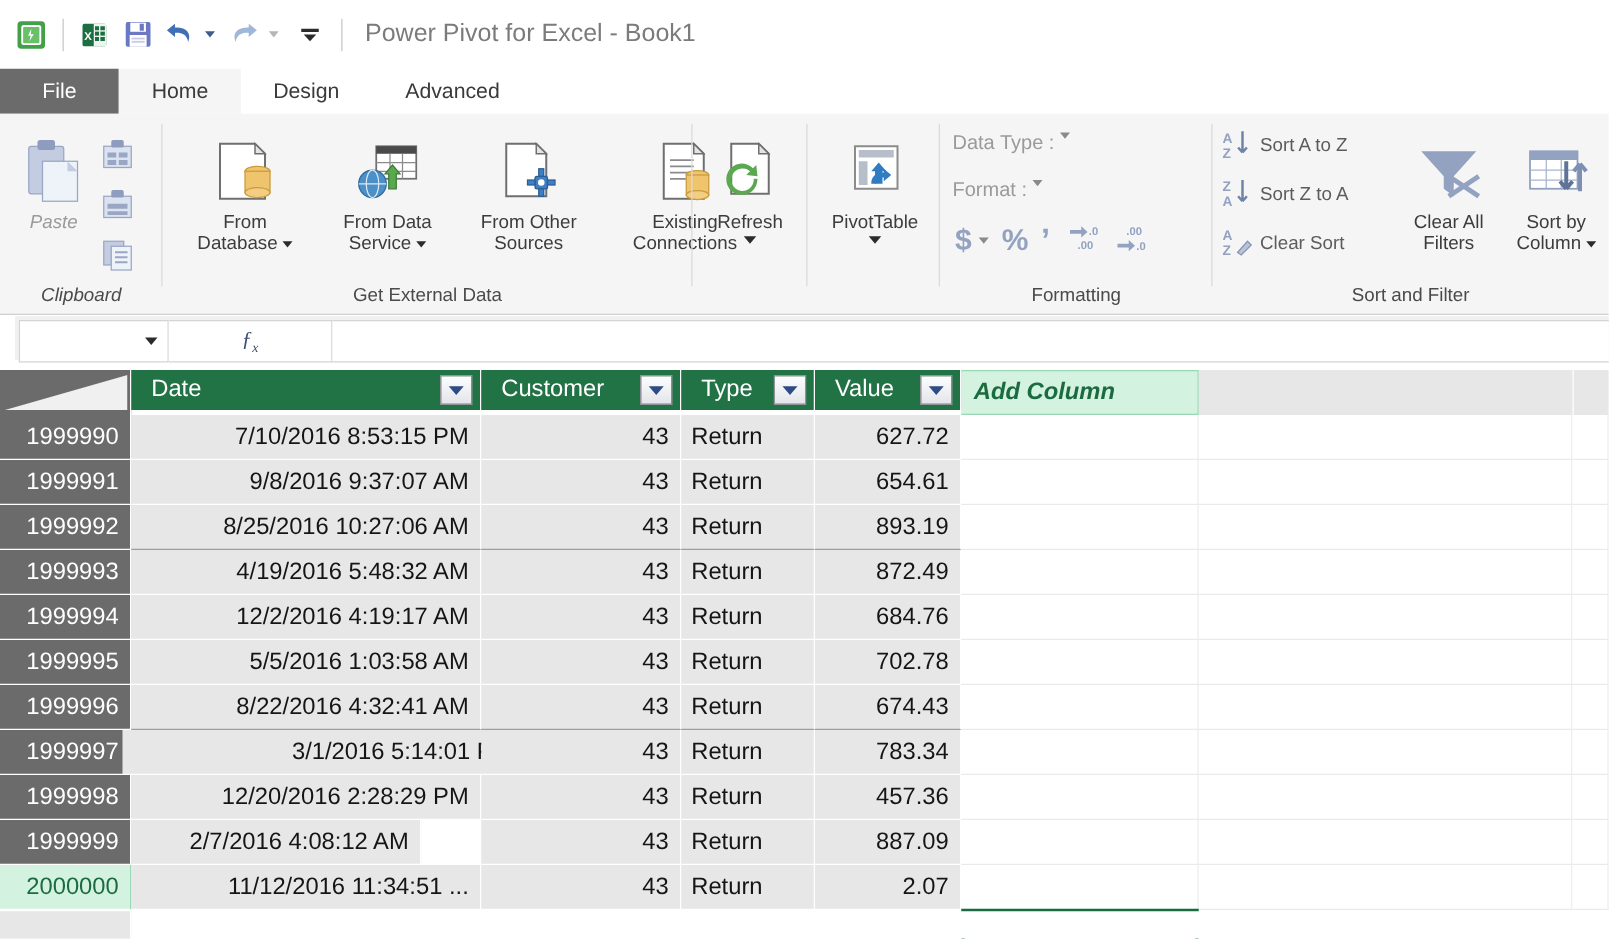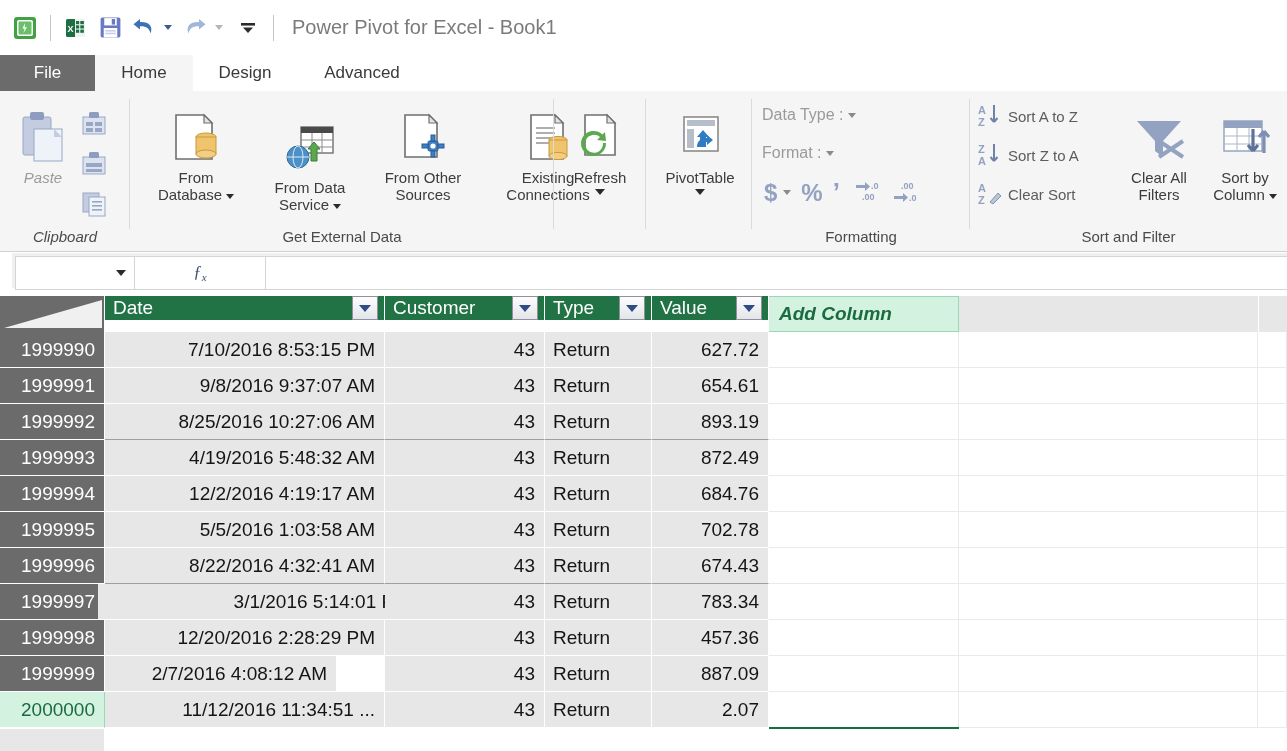--- a/index.html
+++ b/index.html
@@ -82,21 +82,21 @@
   .caret-inline {
     display: inline-block; width: 0; height: 0; vertical-align: middle;
     margin-left: 4px;
     border-left: 4px solid transparent; border-right: 4px solid transparent;
     border-top: 5px solid #2b2b2b;
   }
   .caret-inline.gray {
     border-top-color: #8a8a8a;
   }
 
-  .fmt-row { position: absolute; display: flex; align-items: center; font-size: 16px; color: #9a9a9a; }
+  .fmt-row { position: absolute; display: flex; align-items: flex-start; font-size: 16px; color: #9a9a9a; }
   .sort-row { position: absolute; display: flex; align-items: center; cursor: default; }
   .sort-lbl { font-size: 15px; color: #5c5c5c; margin-left: 6px; white-space: nowrap; }
 
   
   .formulabar {
     position: absolute; left: 12px; top: 253px; width: 1287px; height: 35px;
     background: #f0f0f0;
   }
   .namebox {
     position: absolute; left: 3px; top: 3px; width: 120px; height: 34px;
@@ -120,24 +120,24 @@
   .hdr-row { position: absolute; left: 0; top: 0; height: 36px; width: 1287px; }
   .corner {
     position: absolute; left: 0; top: 0; width: 105px; height: 36px;
     background: #6b6b6b; border-right: 1px solid #ffffff;
     overflow: hidden;
   }
   .corner-tri {
     position: absolute; left: 4px; top: 4px; width: 98px; height: 28px;
   }
   .colhdr {
-    position: absolute; top: 0; height: 24px; background: #217346;
+    position: absolute; top: 0; height: 32px; background: #217346;
     display: flex; align-items: center;
     border-right: 1px solid #ffffff;
-    color: #ffffff; font-size: 19px; padding-left: 8px;
+    color: #ffffff; font-size: 19px; padding-left: 16px;
   }
   .colhdr .lbl { flex: 1; white-space: nowrap; }
   .filter-btn {
     width: 26px; height: 24px; margin-right: 6px;
     background: linear-gradient(#fdfdfd,#e2e5ea);
     border: 1px solid #8f9299;
     display: flex; align-items: center; justify-content: center;
     cursor: default;
   }
   .filter-caret {
@@ -314,21 +314,21 @@
             <rect x="28" y="28" width="20" height="17" fill="#f0c36d" stroke="#c89b3c"></rect>
             <ellipse cx="38" cy="45" rx="10" ry="4" fill="#f2cd82" stroke="#c89b3c"></ellipse>
           </svg>
         </div>
         <div class="btn-lbl">
           <span>From</span><br>
           <span>Database</span><span class="caret-inline"></span>
         </div>
       </div>
 
-      <div class="btn-big" style="left:122px; top:24px; width:116px;align-items:center;">
+      <div class="btn-big" style="left:122px; top:14px; width:116px;align-items:center;">
         <div class="btn-ico">
           <svg width="58" height="58" viewBox="0 0 58 58">
             <rect x="20" y="8" width="32" height="26" fill="#ffffff" stroke="#6f6f6f" stroke-width="1.4"></rect>
             <rect x="20" y="8" width="32" height="6" fill="#4a4a4a"></rect>
             <line x1="31" y1="14" x2="31" y2="34" stroke="#8b8b8b"></line>
             <line x1="41" y1="14" x2="41" y2="34" stroke="#8b8b8b"></line>
             <line x1="20" y1="21" x2="52" y2="21" stroke="#8b8b8b"></line>
             <line x1="20" y1="28" x2="52" y2="28" stroke="#8b8b8b"></line>
             <circle cx="17" cy="38" r="11" fill="#4d90c8" stroke="#2f6a9b"></circle>
             <ellipse cx="17" cy="38" rx="5" ry="11" fill="none" stroke="#dbeaf6"></ellipse>

